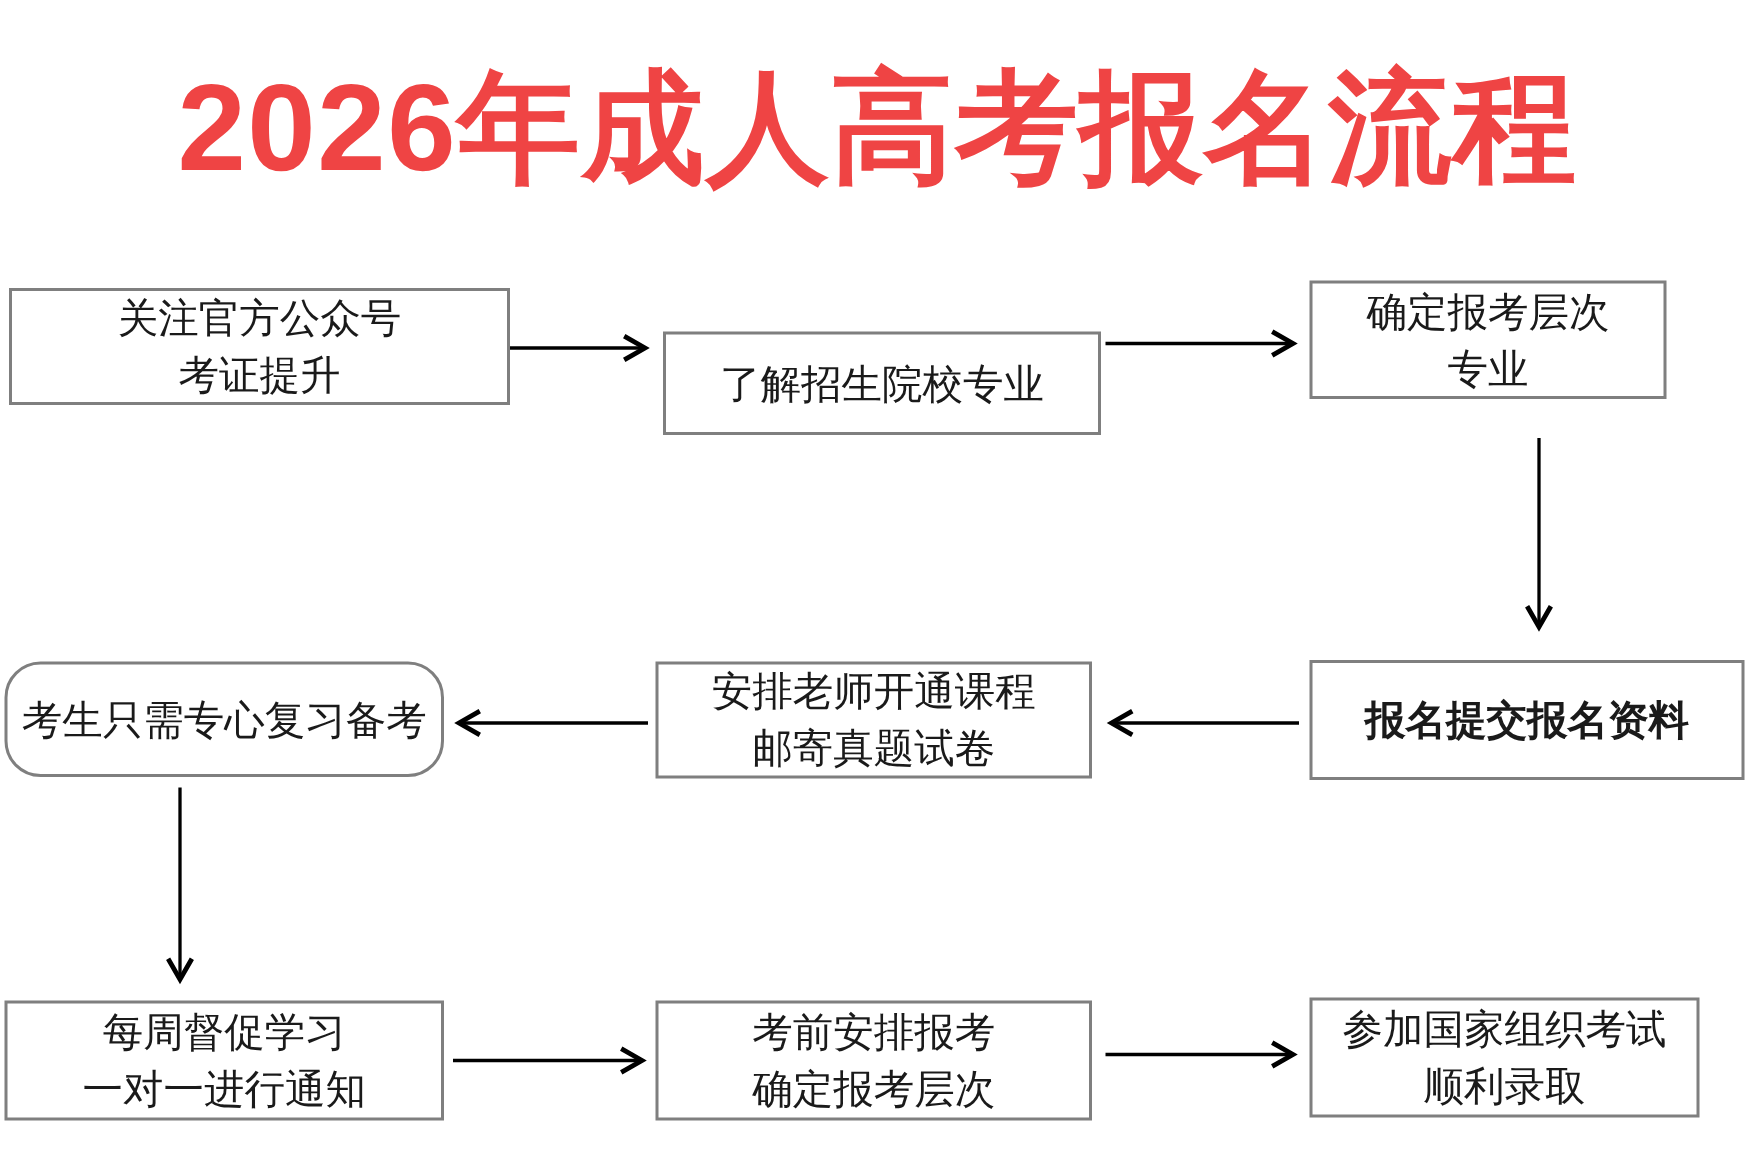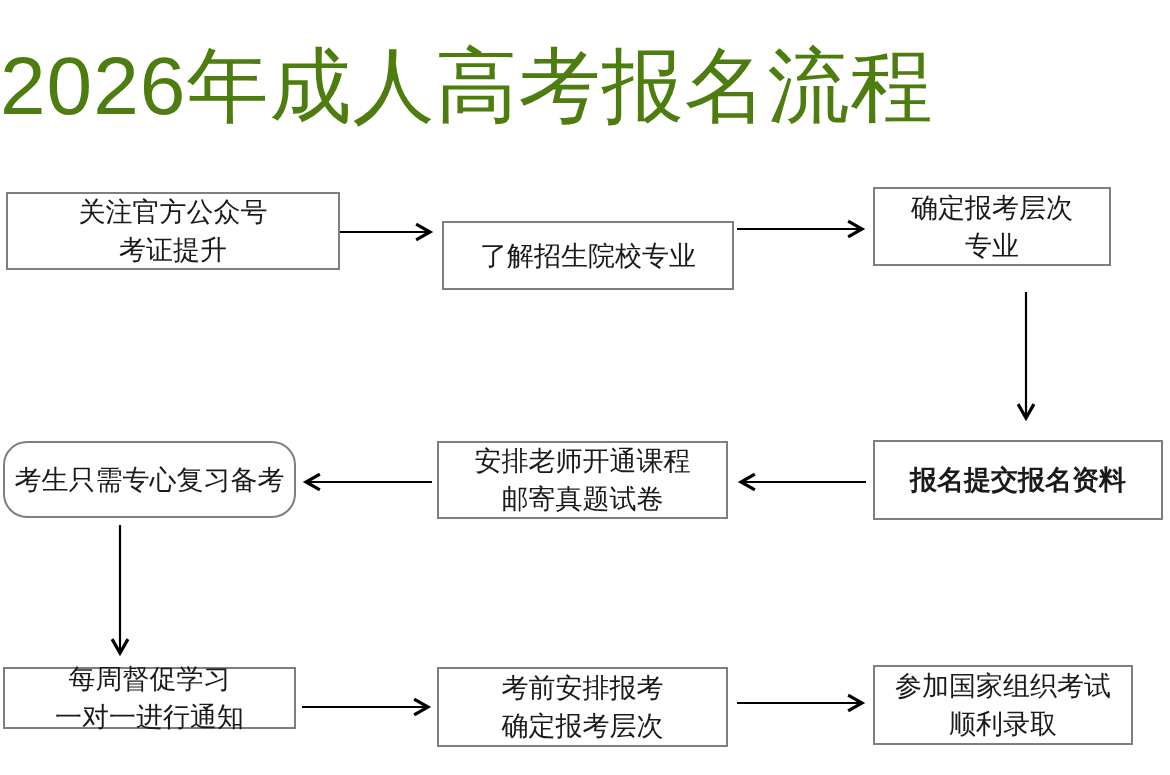--- a/index.html
+++ b/index.html
@@ -14,24 +14,25 @@
     height: 775px;
     background: #ffffff;
     overflow: hidden;
   }
   .title {
     position: absolute;
     top: 36px;
     left: 0;
     width: 100%;
     margin: 0;
+    text-align: center;
     font-size: 82px;
-    font-weight: 400;
+    font-weight: 700;
     letter-spacing: 1px;
-    color: #4d7c0f;
+    color: #ef4444;
     line-height: 100px;
     white-space: nowrap;
   }
   .arrows {
     position: absolute;
     top: 0;
     left: 0;
     width: 1170px;
     height: 775px;
     pointer-events: none;
@@ -58,21 +59,21 @@
   }
   
   .b1 { left: 6px;   top: 192px; width: 334px; height: 78px; }
   .b2 { left: 442px; top: 196px; width: 292px; height: 69px; margin-top: 25px; }
   .b3 { left: 873px; top: 187px; width: 238px; height: 79px; }
   
   .b4 { left: 873px; top: 440px; width: 290px; height: 80px; font-weight: bold; }
   .b5 { left: 437px; top: 441px; width: 291px; height: 78px; }
   .b6 { left: 3px;   top: 441px; width: 293px; height: 77px; border-radius: 24px; }
   
-  .b7 { left: 3px;   top: 667px; width: 293px; height: 62px; }
+  .b7 { left: 3px;   top: 667px; width: 293px; height: 80px; }
   .b8 { left: 437px; top: 667px; width: 291px; height: 80px; }
   .b9 { left: 873px; top: 665px; width: 260px; height: 80px; }
 </style>
 </head>
 <body>
 
 <div class="canvas">
 
   <h1 class="title">2026年成人高考报名流程</h1>
 

